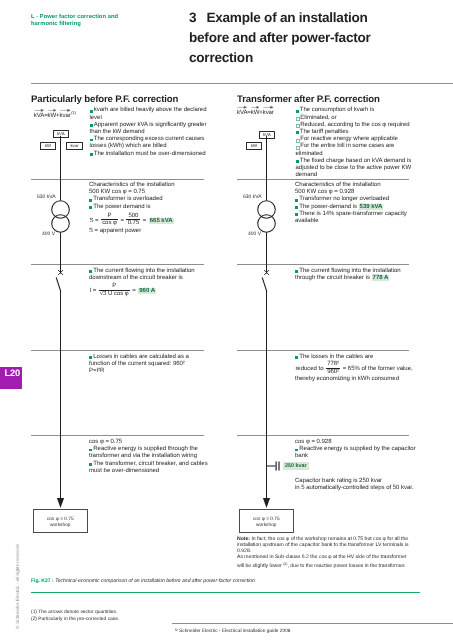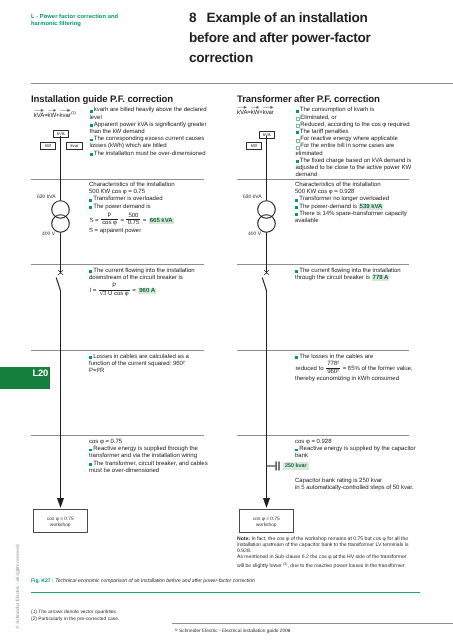--- a/index.html
+++ b/index.html
@@ -9,21 +9,21 @@
        text-rendering:geometricPrecision;}
   .abs{position:absolute;}
 
   
   #chapter{left:31px;top:14px;width:96px;font-size:5.8px;line-height:7.2px;
            font-weight:bold;color:#009b6e;letter-spacing:0.05px;}
   #title{left:189px;top:8px;width:215px;font-size:13.6px;line-height:20px;
          font-weight:bold;color:#231f20;letter-spacing:-0.25px;}
 
   
-  #tab{left:0;top:367px;width:50px;height:22px;background:#15803d;text-align:center;}
+  #tab{left:0;top:367px;width:22px;height:22px;background:#a21caf;text-align:center;}
   #tab span{position:absolute;right:2px;top:1px;color:#fff;font-size:9.3px;
             font-weight:bold;letter-spacing:-0.15px;}
 
   
   #sidecopy{left:-27px;top:582px;width:88px;transform:rotate(-90deg);
             transform-origin:50% 50%;font-size:4.6px;color:#8f8f8f;
             text-align:left;letter-spacing:0.05px;white-space:nowrap;}
 
   
   .rule{background:#8d8f8e;height:1px;}
@@ -65,32 +65,32 @@
   .lbl{position:absolute;font-size:5px;white-space:nowrap;}
   .wbox{position:absolute;border:0.8px solid #4b4b4b;background:#fff;
         font-size:4.8px;line-height:5.7px;text-align:center;}
   #colL{left:31px;top:94px;width:175px;}
   #colR{left:237px;top:94px;width:175px;}
 </style>
 </head>
 <body>
 
 <div class="abs" id="chapter">L - Power factor correction and harmonic filtering</div>
-<div class="abs" id="title">8  Example of an installation before and after power-factor correction</div>
+<div class="abs" id="title">3  Example of an installation before and after power-factor correction</div>
 
 <div class="abs rule top"></div>
 
 <div class="abs" id="tab">
   <span>L20</span>
 </div>
 
 <div class="abs" id="sidecopy">© Schneider Electric - all rights reserved</div>
 
 <div class="abs" id="colL">
-  <div class="abs col-head" style="left:0;top:0">Installation guide P.F. correction</div>
+  <div class="abs col-head" style="left:0;top:0">Particularly before P.F. correction</div>
 
   <div class="abs veq" style="left:2.8px;top:15.5px">
     <span class="vterm"><svg viewBox="0 0 20 4" preserveAspectRatio="none">
           <path d="M0.6 3.1 H15.2 M12.9 1.6 L17.4 3.05 L12.9 4.5 Z" fill="#5a5a5a" stroke="#5a5a5a" stroke-width="0.45" vector-effect="non-scaling-stroke"></path>
         </svg><span>kVA</span></span><span>=</span><span class="vterm"><svg viewBox="0 0 20 4" preserveAspectRatio="none">
           <path d="M0.6 3.1 H15.2 M12.9 1.6 L17.4 3.05 L12.9 4.5 Z" fill="#5a5a5a" stroke="#5a5a5a" stroke-width="0.45" vector-effect="non-scaling-stroke"></path>
         </svg><span>kW</span></span><span>+</span><span class="vterm"><svg viewBox="0 0 20 4" preserveAspectRatio="none">
           <path d="M0.6 3.1 H15.2 M12.9 1.6 L17.4 3.05 L12.9 4.5 Z" fill="#5a5a5a" stroke="#5a5a5a" stroke-width="0.45" vector-effect="non-scaling-stroke"></path>
         </svg><span>kvar</span></span><span class="vsup">(1)</span>
   </div>

